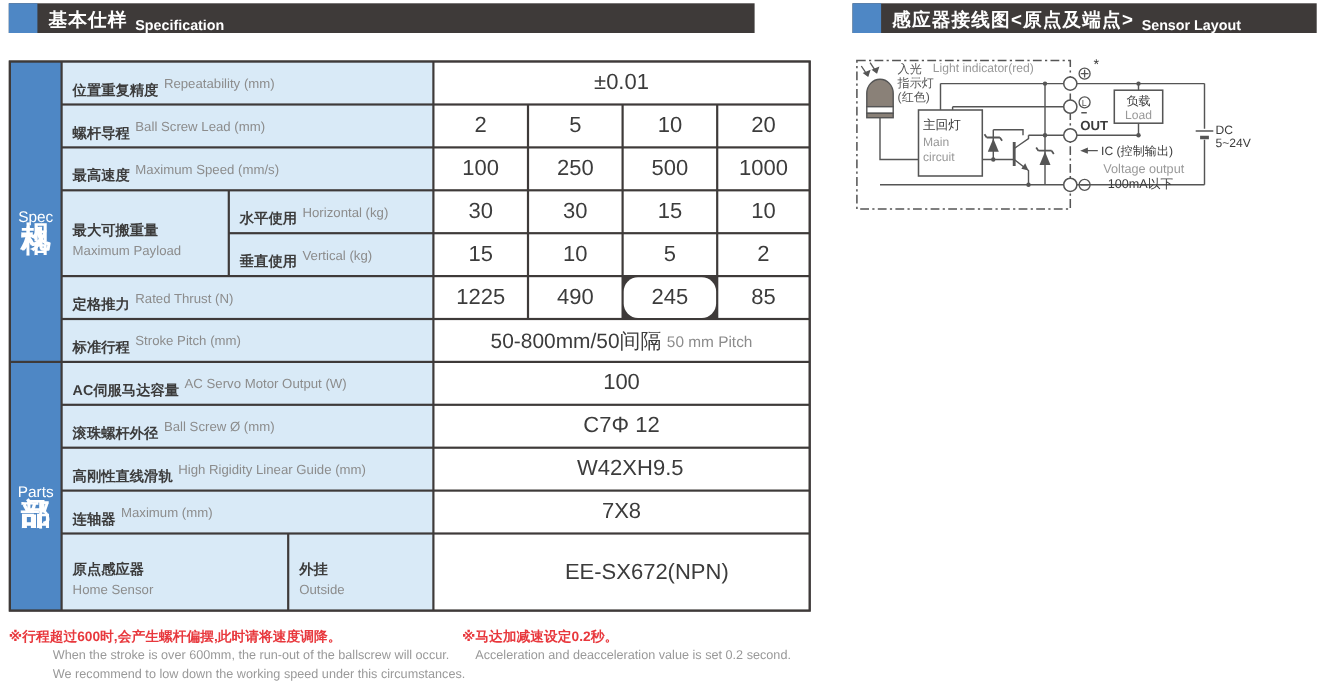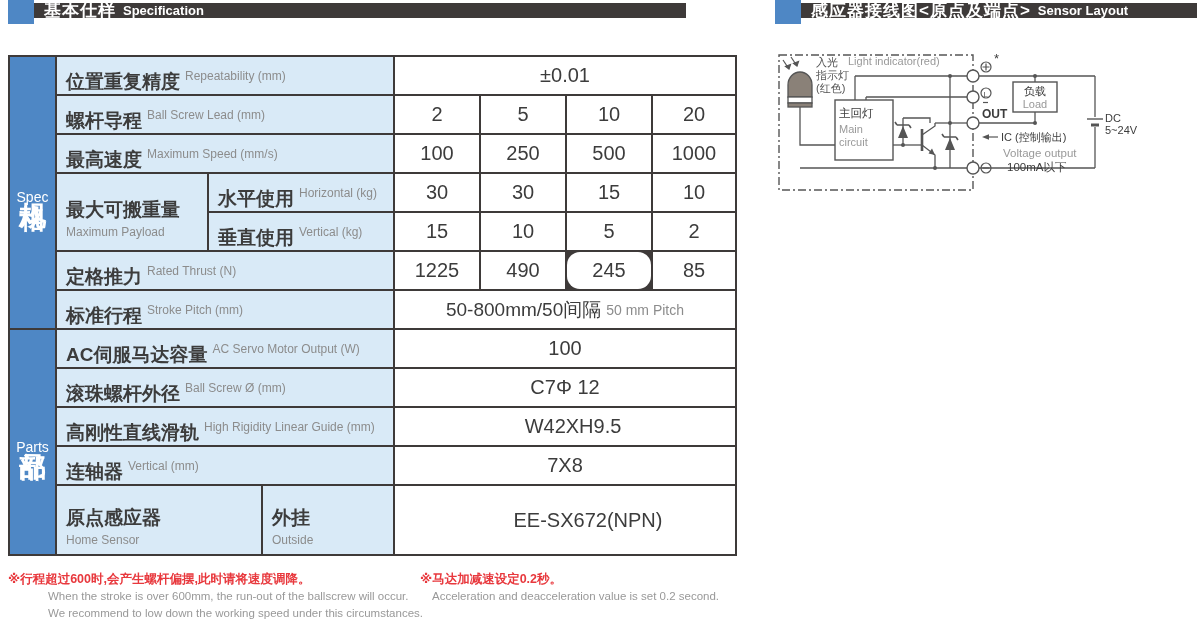--- a/index.html
+++ b/index.html
@@ -1,39 +1,39 @@
 <!DOCTYPE html>
 <html><head>
 <meta charset="utf-8">
 <style>
   * { margin:0; padding:0; box-sizing:border-box; }
   html,body { width:1200px; height:628px; background:#ffffff; overflow:hidden;
     font-family:"Liberation Sans","DejaVu Sans",sans-serif; }
   .stage { position:absolute; left:0; top:0; width:1200px; height:628px; background:#fff; }
 
   
-  .hbar { position:absolute; top:3px; height:15px; background:#3e3a39; display:flex; align-items:center; }
+  .hbar { position:absolute; top:3px; height:27px; background:#3e3a39; display:flex; align-items:flex-end; }
   .hbar .sq { width:26px; height:27px; background:#4e87c5; flex:0 0 26px; }
   .hbar .zh { color:#fff; font-size:17px; font-weight:bold; margin-left:10px; letter-spacing:1px; }
   .hbar .en { color:#fff; font-size:13px; font-weight:bold; margin-left:7px; }
   .hbar-left  { left:8px;  width:678px; }
   .hbar-right { left:775px; width:422px; }
 
   
   .tbl { position:absolute; left:8px; top:55px;
     display:grid;
     grid-template-columns:45px 150px 52px 130px 84px 84px 84px 82px;
     grid-template-rows:37px 37px 37px 37px 37px 37px 37px 37px 37px 37px 37px 68px;
     gap:2px; border:2px solid #3e3a39; background:#3e3a39; }
   .cell { display:flex; align-items:center; }
   .band { background:#4e87c5; flex-direction:column; justify-content:center; color:#fff; }
   .band .bzh { writing-mode:vertical-rl; text-orientation:upright; font-size:27px; font-weight:bold; line-height:1.05; letter-spacing:3px; }
   .band .ben { font-size:14px; margin-top:3px; }
   .lbl { background:#d9eaf7; padding-left:9px; }
-  .lbl .zh { color:#3c3c3c; font-size:19px; font-weight:600; white-space:nowrap;margin-top:12px; }
+  .lbl .zh { color:#3c3c3c; font-size:13px; font-weight:600; white-space:nowrap;margin-top:12px; }
   .lbl .en { color:#8c8c8c; font-size:12px; margin-left:5px; white-space:nowrap; }
   .lbl.twoline { flex-direction:column; align-items:flex-start; justify-content:center; }
   .lbl.twoline .en { margin-left:0; margin-top:2px; }
   .val { background:#ffffff; justify-content:center; color:#3c3c3c; font-size:20px; }
   .val .sub-en { color:#8c8c8c; font-size:14px; margin-left:5px; }
 
   
   .note { position:absolute; top:570px; }
   .note .rzh { color:#e8383d; font-size:12.5px; font-weight:bold; line-height:1.45; }
   .note .gen { color:#999; font-size:11.5px; line-height:1.45; }
@@ -150,21 +150,21 @@
     <div class="cell val" style="grid-column:5/span 4; grid-row:9;">C7Φ 12</div>
 
     <div class="cell lbl" style="grid-column:2/span 3; grid-row:10;">
       <span class="zh">高刚性直线滑轨</span>
       <span class="en">High Rigidity Linear Guide (mm)</span>
     </div>
     <div class="cell val" style="grid-column:5/span 4; grid-row:10;padding-left:16px;">W42XH9.5</div>
 
     <div class="cell lbl" style="grid-column:2/span 3; grid-row:11;">
       <span class="zh">连轴器</span>
-      <span class="en">Vertical (mm)</span>
+      <span class="en">Maximum (mm)</span>
     </div>
     <div class="cell val" style="grid-column:5/span 4; grid-row:11;">7X8</div>
 
     <div class="cell lbl twoline" style="grid-column:2/span 2; grid-row:12;">
       <span class="zh">原点感应器</span>
       <span class="en">Home Sensor</span>
     </div>
     <div class="cell lbl twoline" style="grid-column:4; grid-row:12;">
       <span class="zh">外挂</span>
       <span class="en">Outside</span>

